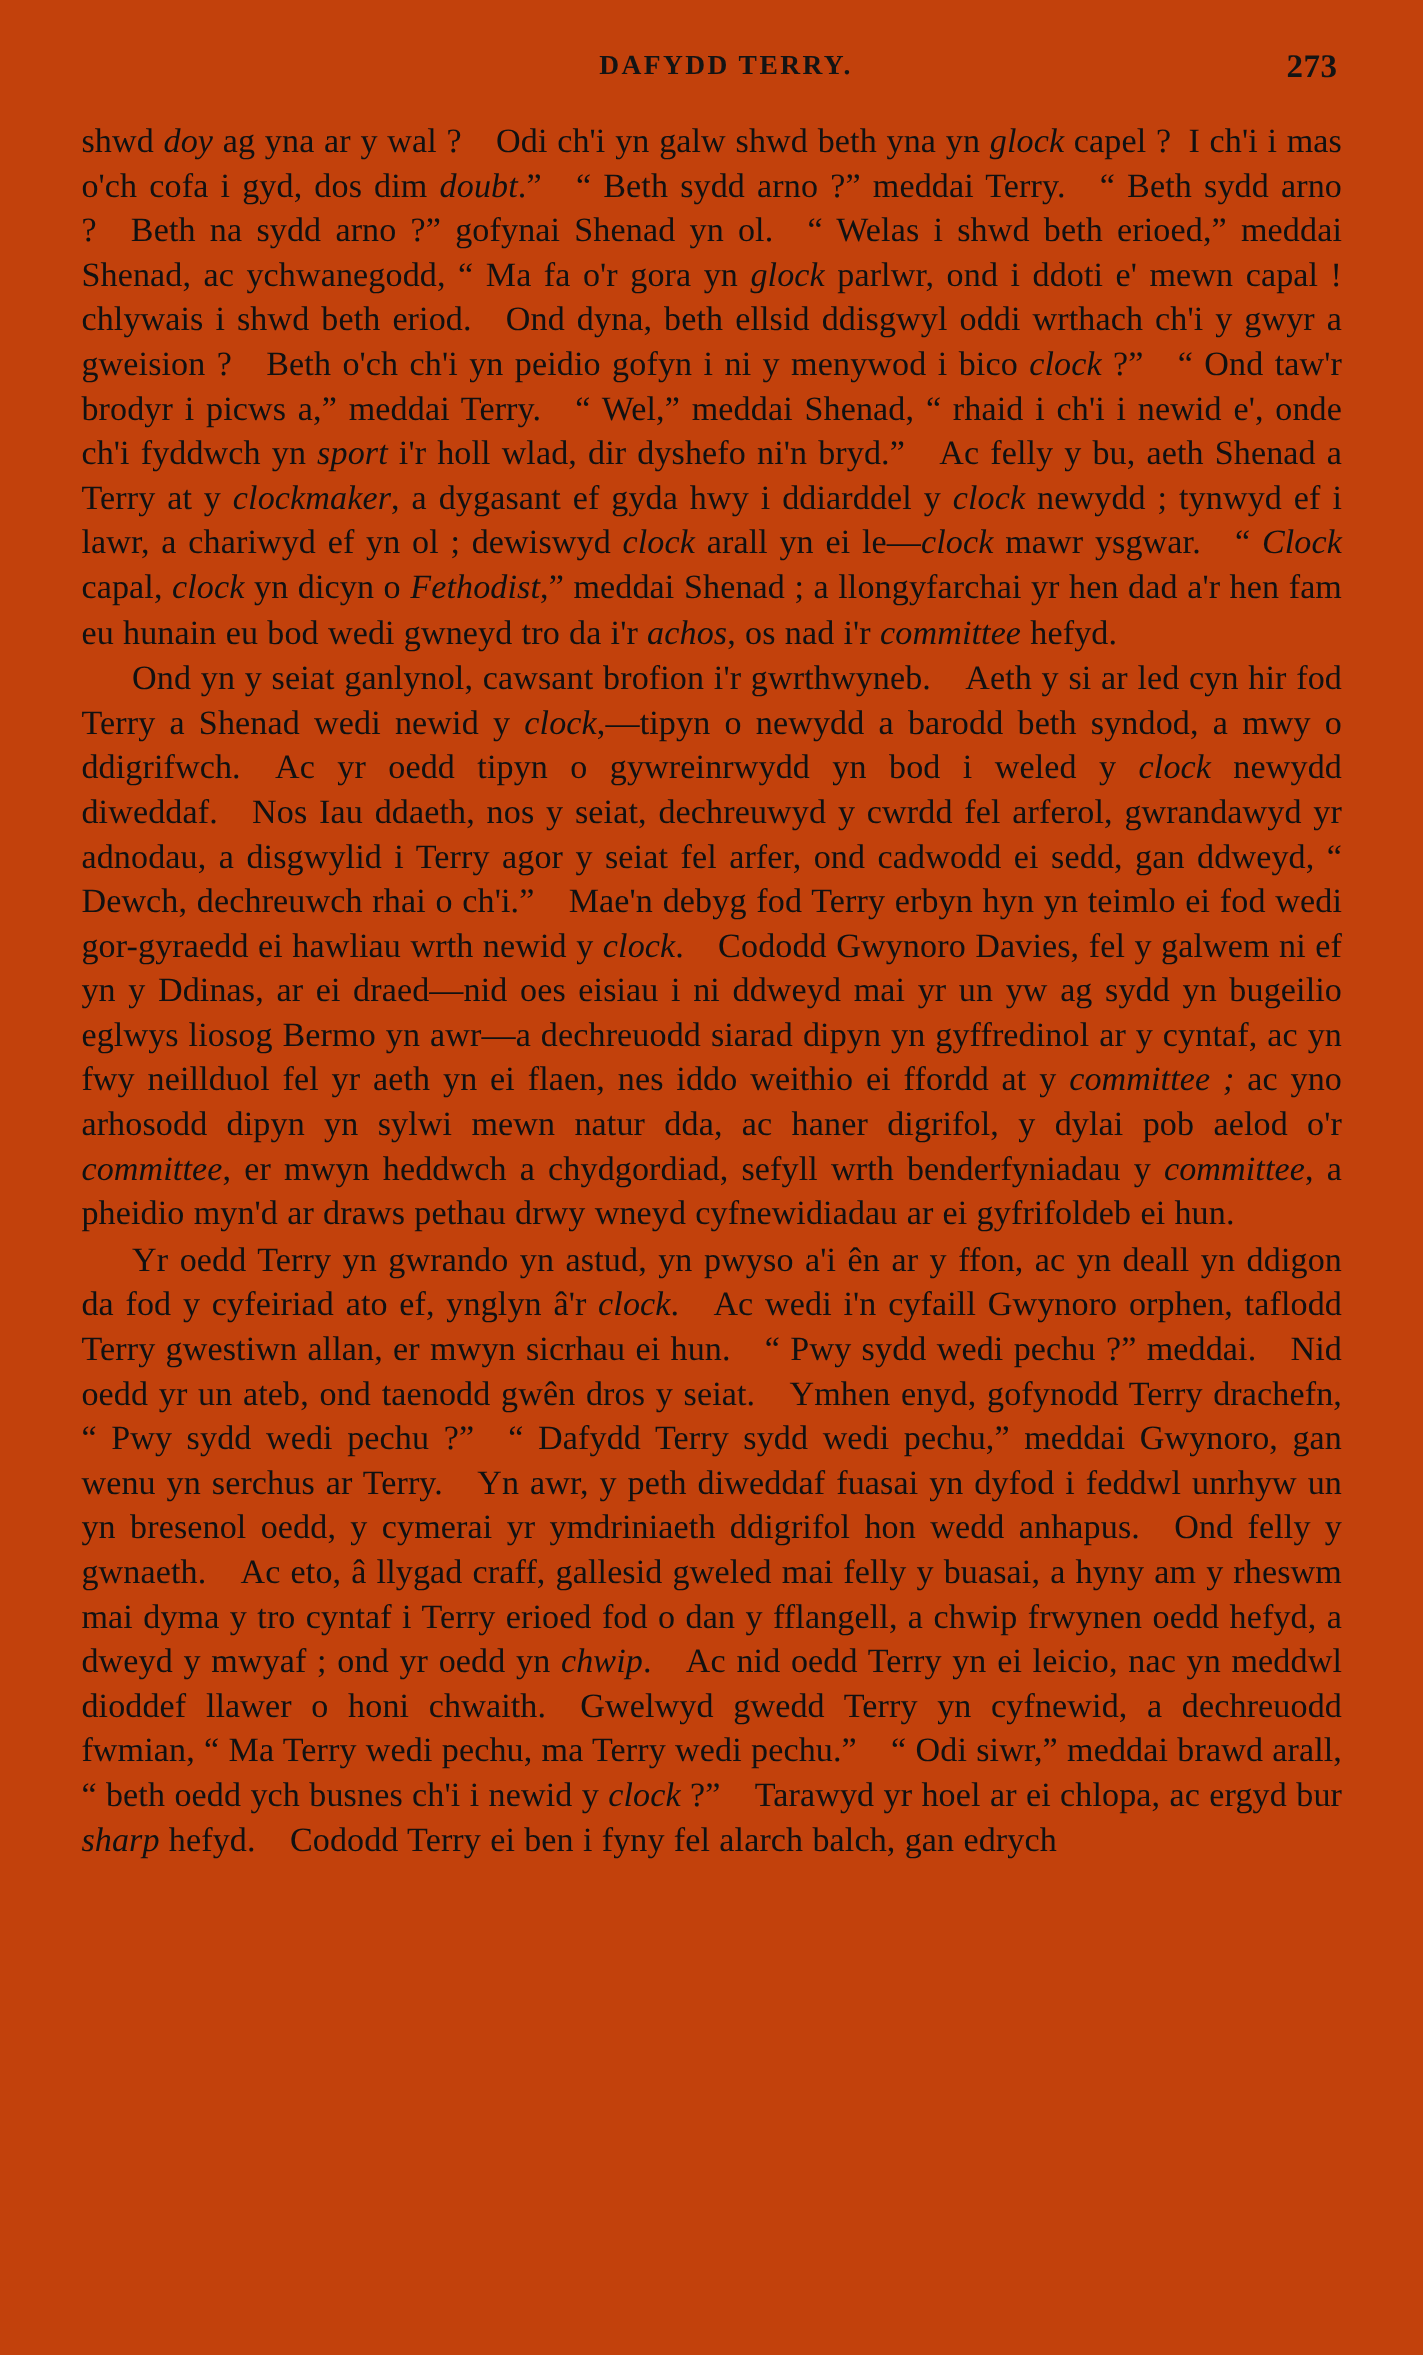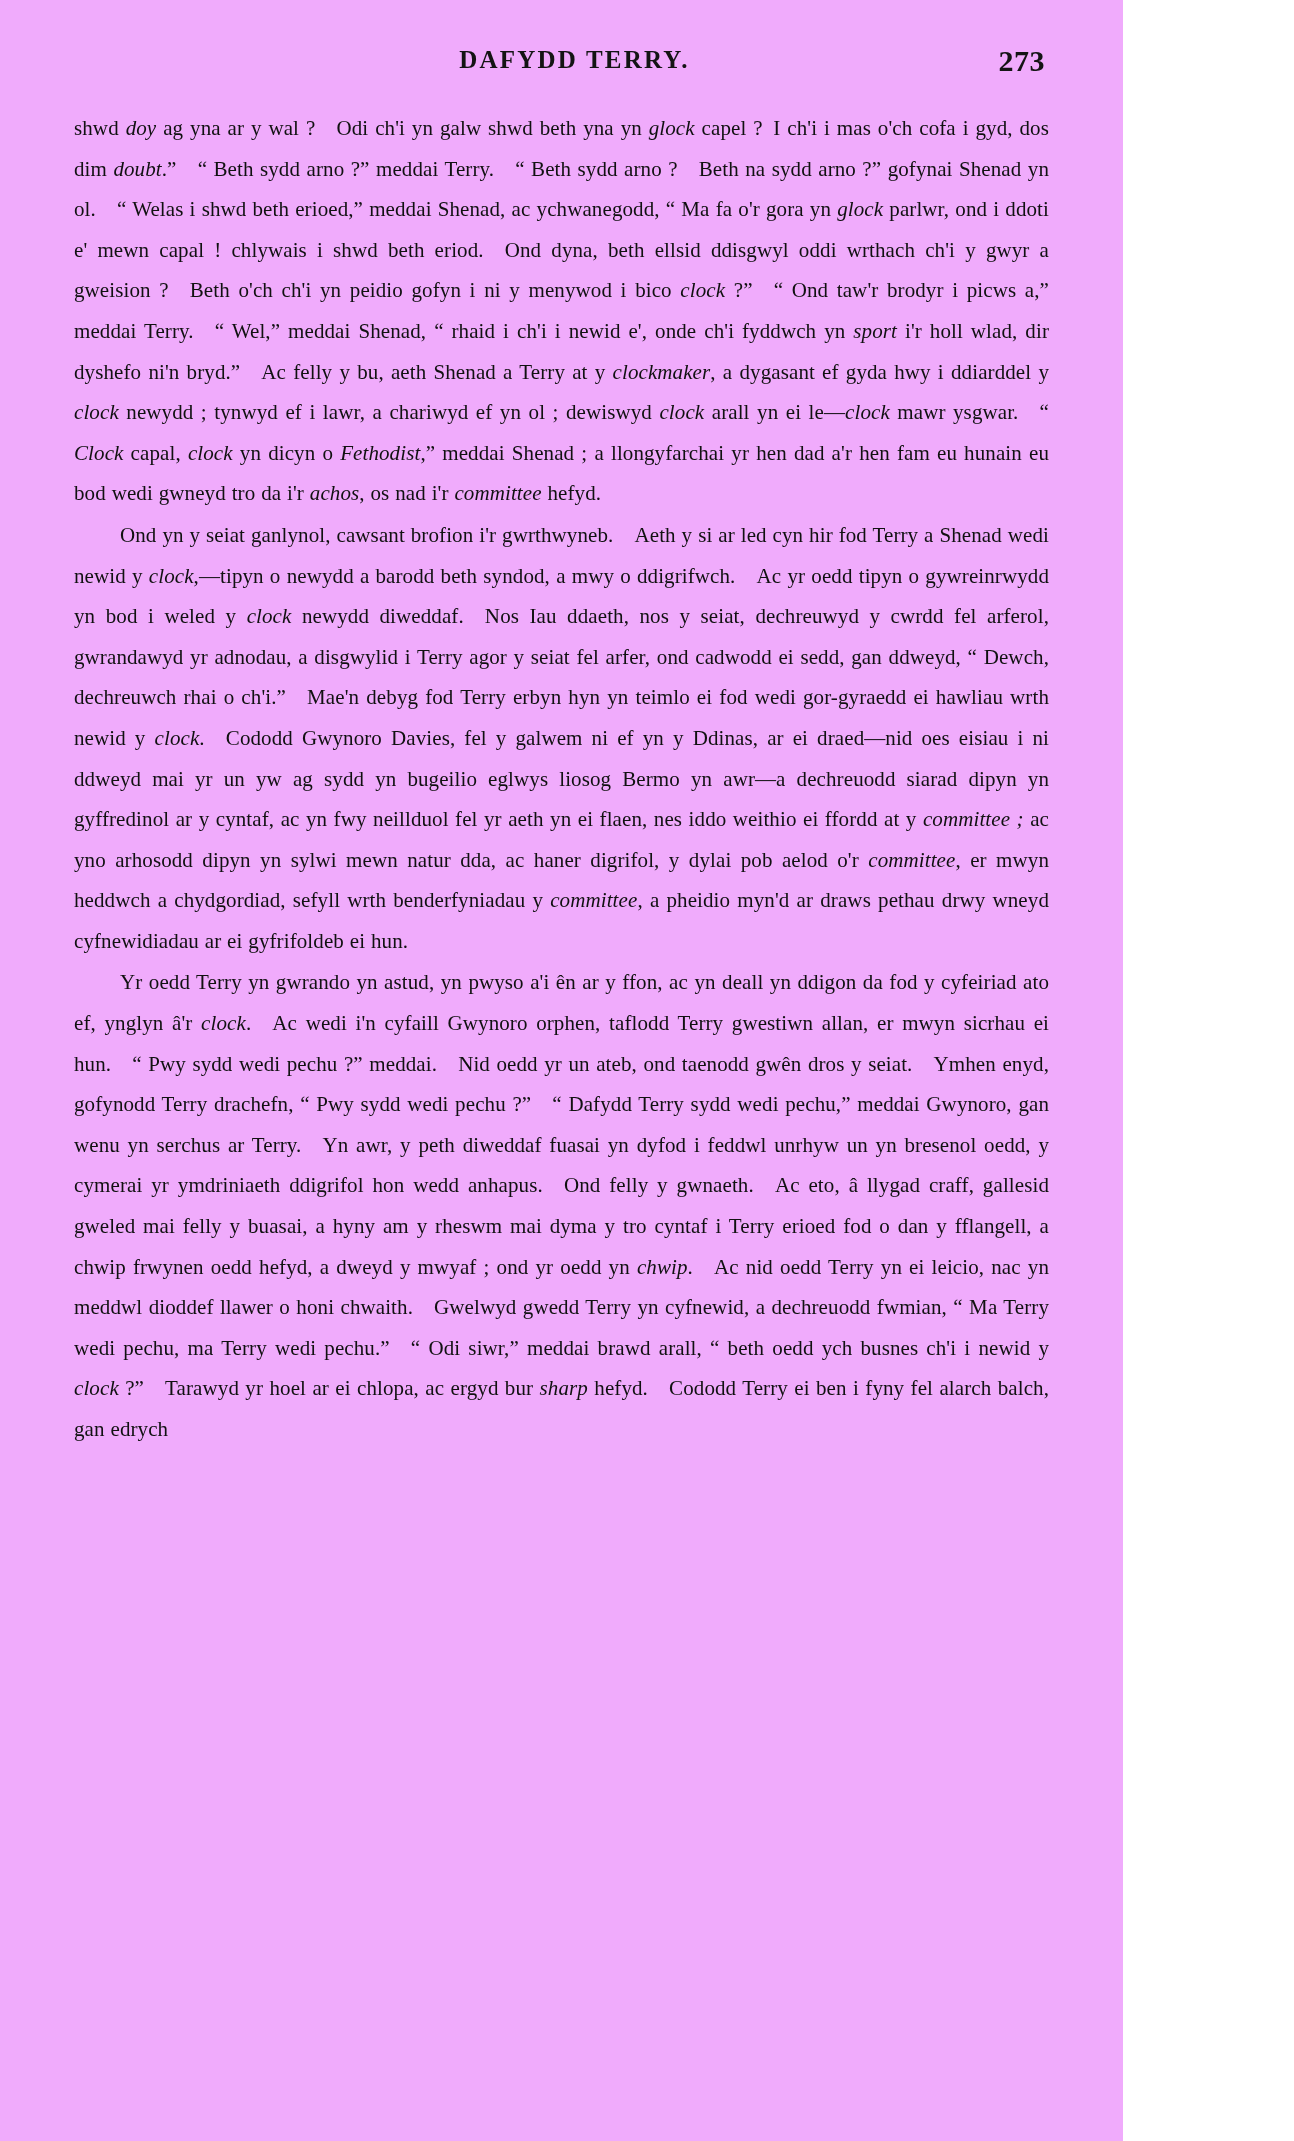--- a/index.html
+++ b/index.html
@@ -9,25 +9,25 @@
   }
   body {
     width: 1294px;
     height: 2141px;
     font-family: "Liberation Serif", serif;
     color: #0d0d0d;
     overflow: hidden;
   }
   .page {
     position: relative;
-    width: 1123px;
+    width: 1294px;
     height: 2141px;
     box-sizing: border-box;
     padding: 46px 52px 16px 52px;
-    background: #f0abfc;
+    background: #c2410c;
   }
   .header {
     display: flex;
     align-items: baseline;
     justify-content: center;
     position: relative;
     height: 54px;
     margin: 0 22px 0 22px;
   }
   .running-title {
@@ -45,21 +45,21 @@
     font-size: 30px;
     font-weight: bold;
     color: #141414;
     letter-spacing: 0.5px;
   }
   .body-text {
     margin: 8px 22px 0 22px;
   }
   p.para {
     margin: 0 0 0 0;
-    font-size: 21px;
+    font-size: 31px;
     line-height: 40.6px;
     text-align: justify;
     text-justify: inter-word;
     letter-spacing: 0.1px;
     color: #111111;
     word-spacing: 0.5px;
   }
   p.para + p.para {
     margin-top: 1px;
   }

